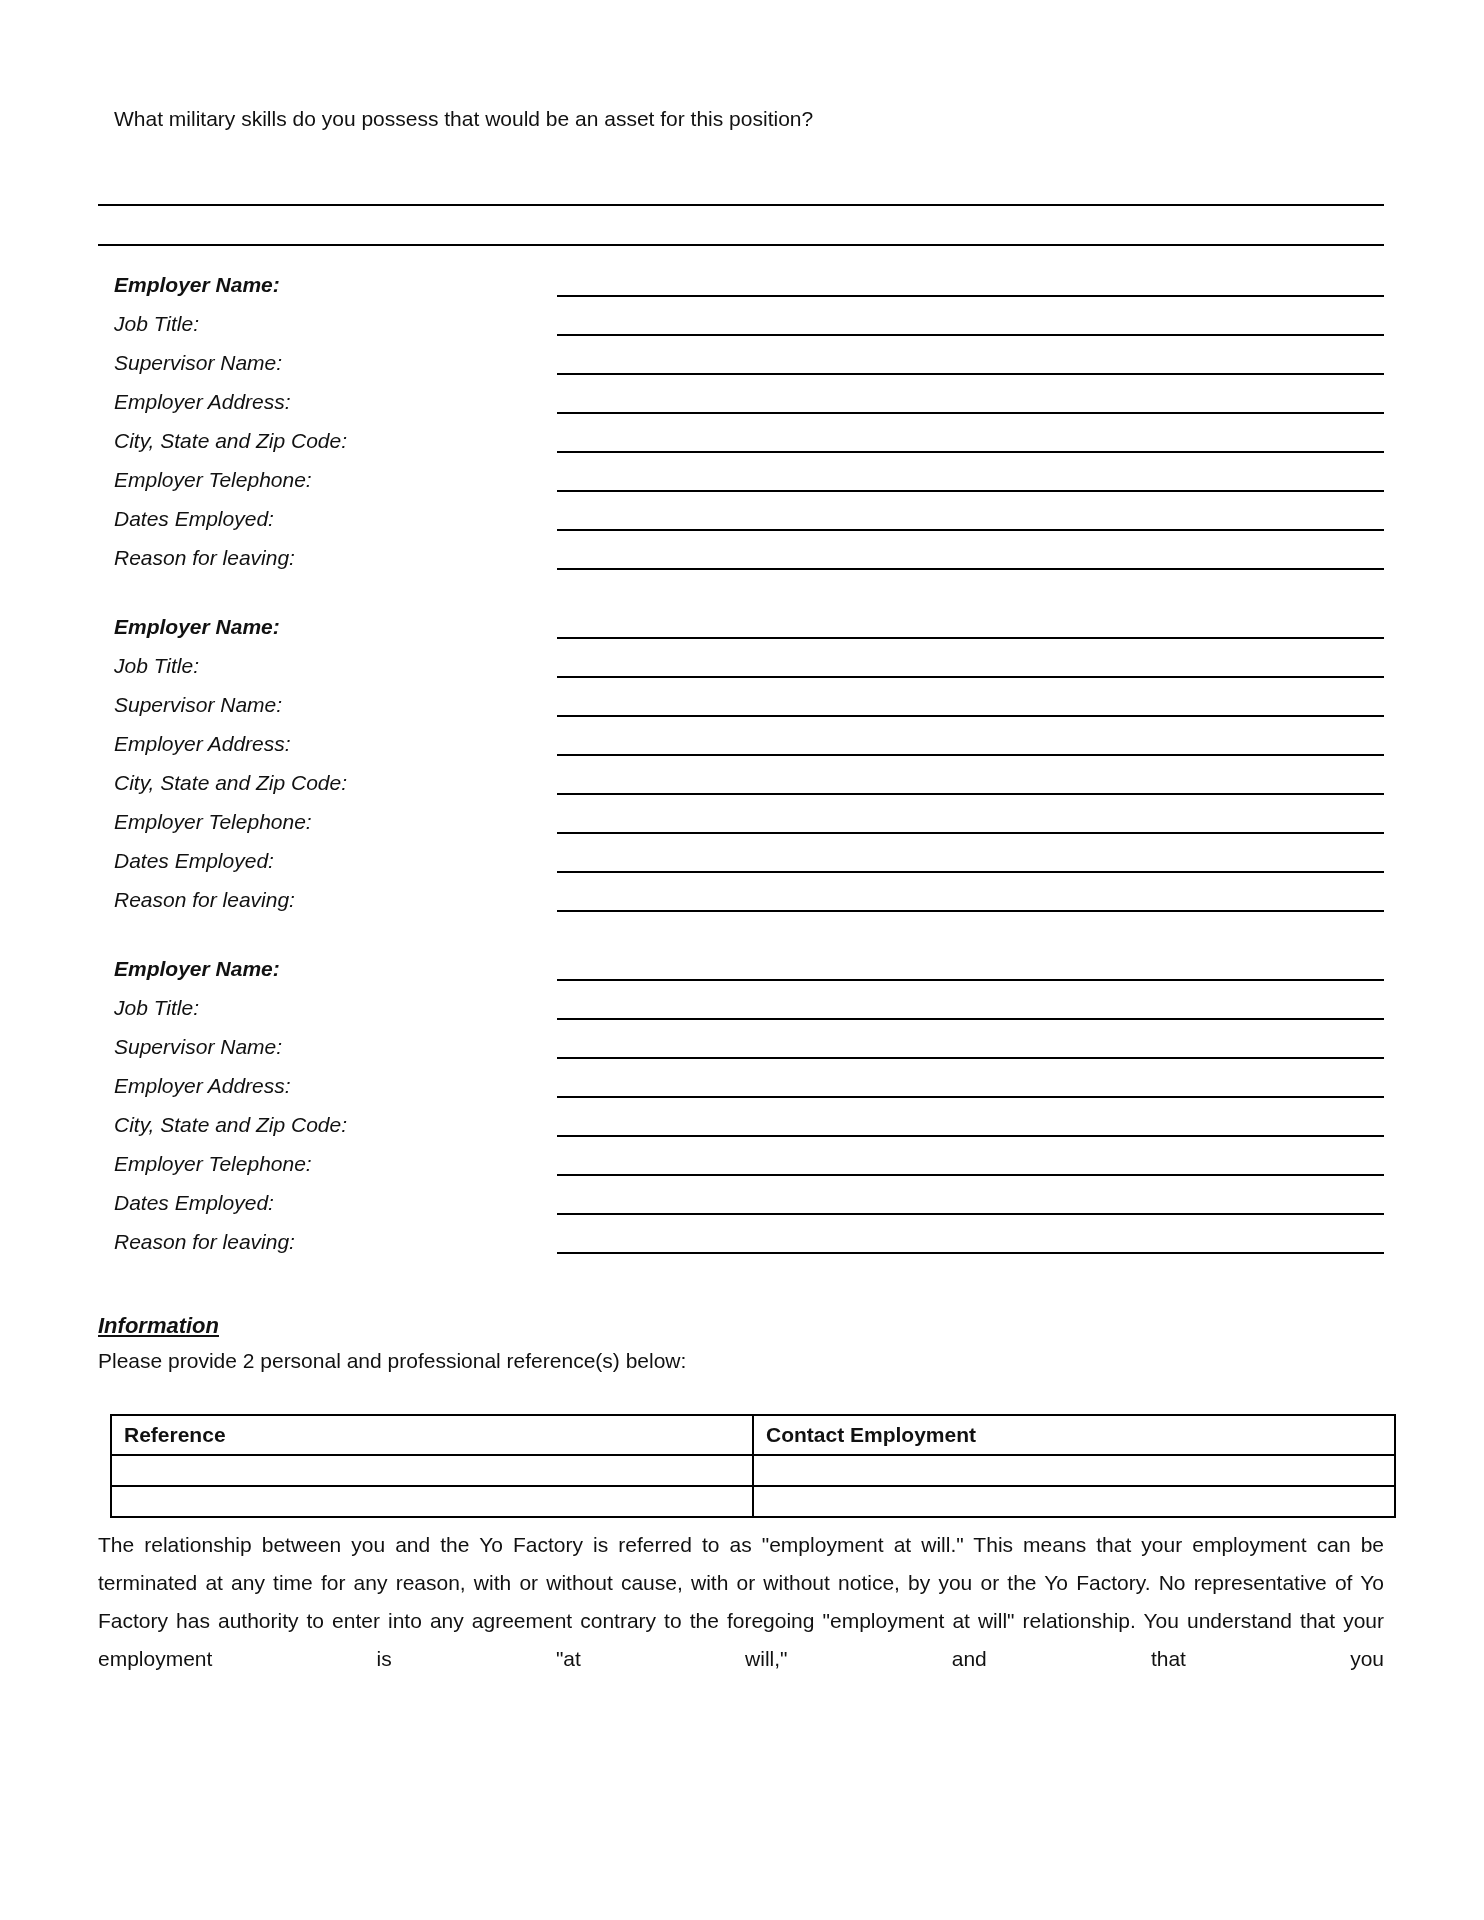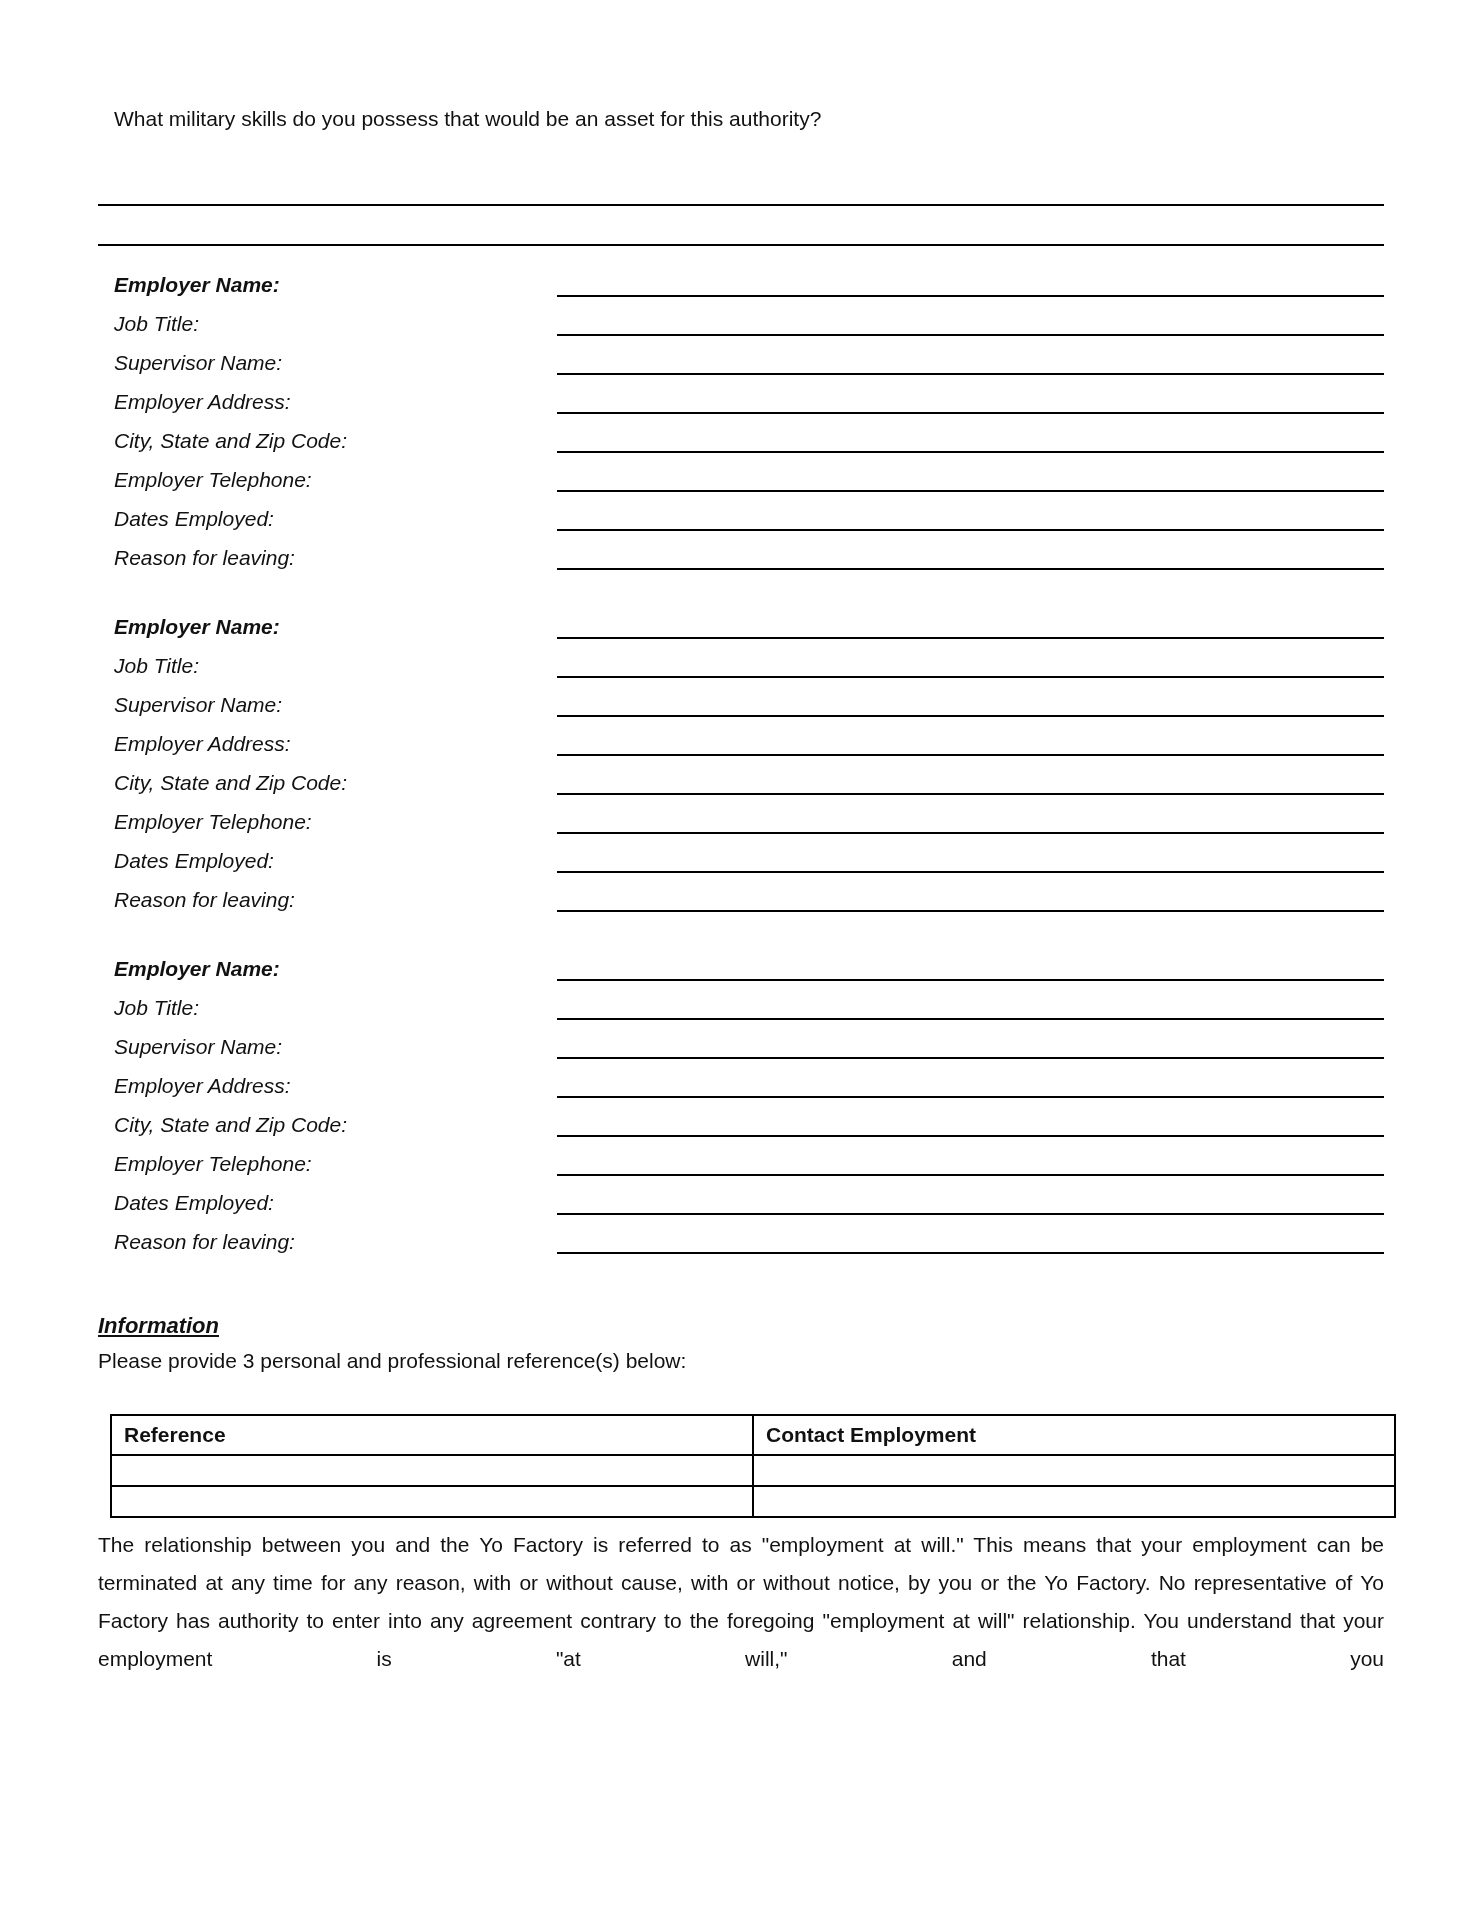--- a/index.html
+++ b/index.html
@@ -104,21 +104,21 @@
     line-height: 38px;
     text-align: justify;
     text-align-last: justify;
   }
 </style>
 </head>
 <body>
 
 <div class="page">
 
-  <div class="question">What military skills do you possess that would be an asset for this authority?</div>
+  <div class="question">What military skills do you possess that would be an asset for this position?</div>
   <div class="blank-line bl1"></div>
   <div class="blank-line bl2"></div>
 
 
   <section class="emp-block">
     <div class="form-row">
       <span class="form-label bold-label">Employer Name:</span>
       <span class="field-line"></span>
     </div>
     <div class="form-row">
@@ -215,21 +215,21 @@
       <span class="form-label">Dates Employed:</span>
       <span class="field-line"></span>
     </div>
     <div class="form-row">
       <span class="form-label">Reason for leaving:</span>
       <span class="field-line"></span>
     </div>
   </section>
 
   <h2 class="section-heading h-refs">Information</h2>
-  <p class="instruction">Please provide 3 personal and professional reference(s) below:</p>
+  <p class="instruction">Please provide 2 personal and professional reference(s) below:</p>
 
   <table class="ref-table">
     <thead>
       <tr>
         <th class="col-ref">Reference</th>
         <th>Contact Employment</th>
       </tr>
     </thead>
     <tbody>
       <tr>

